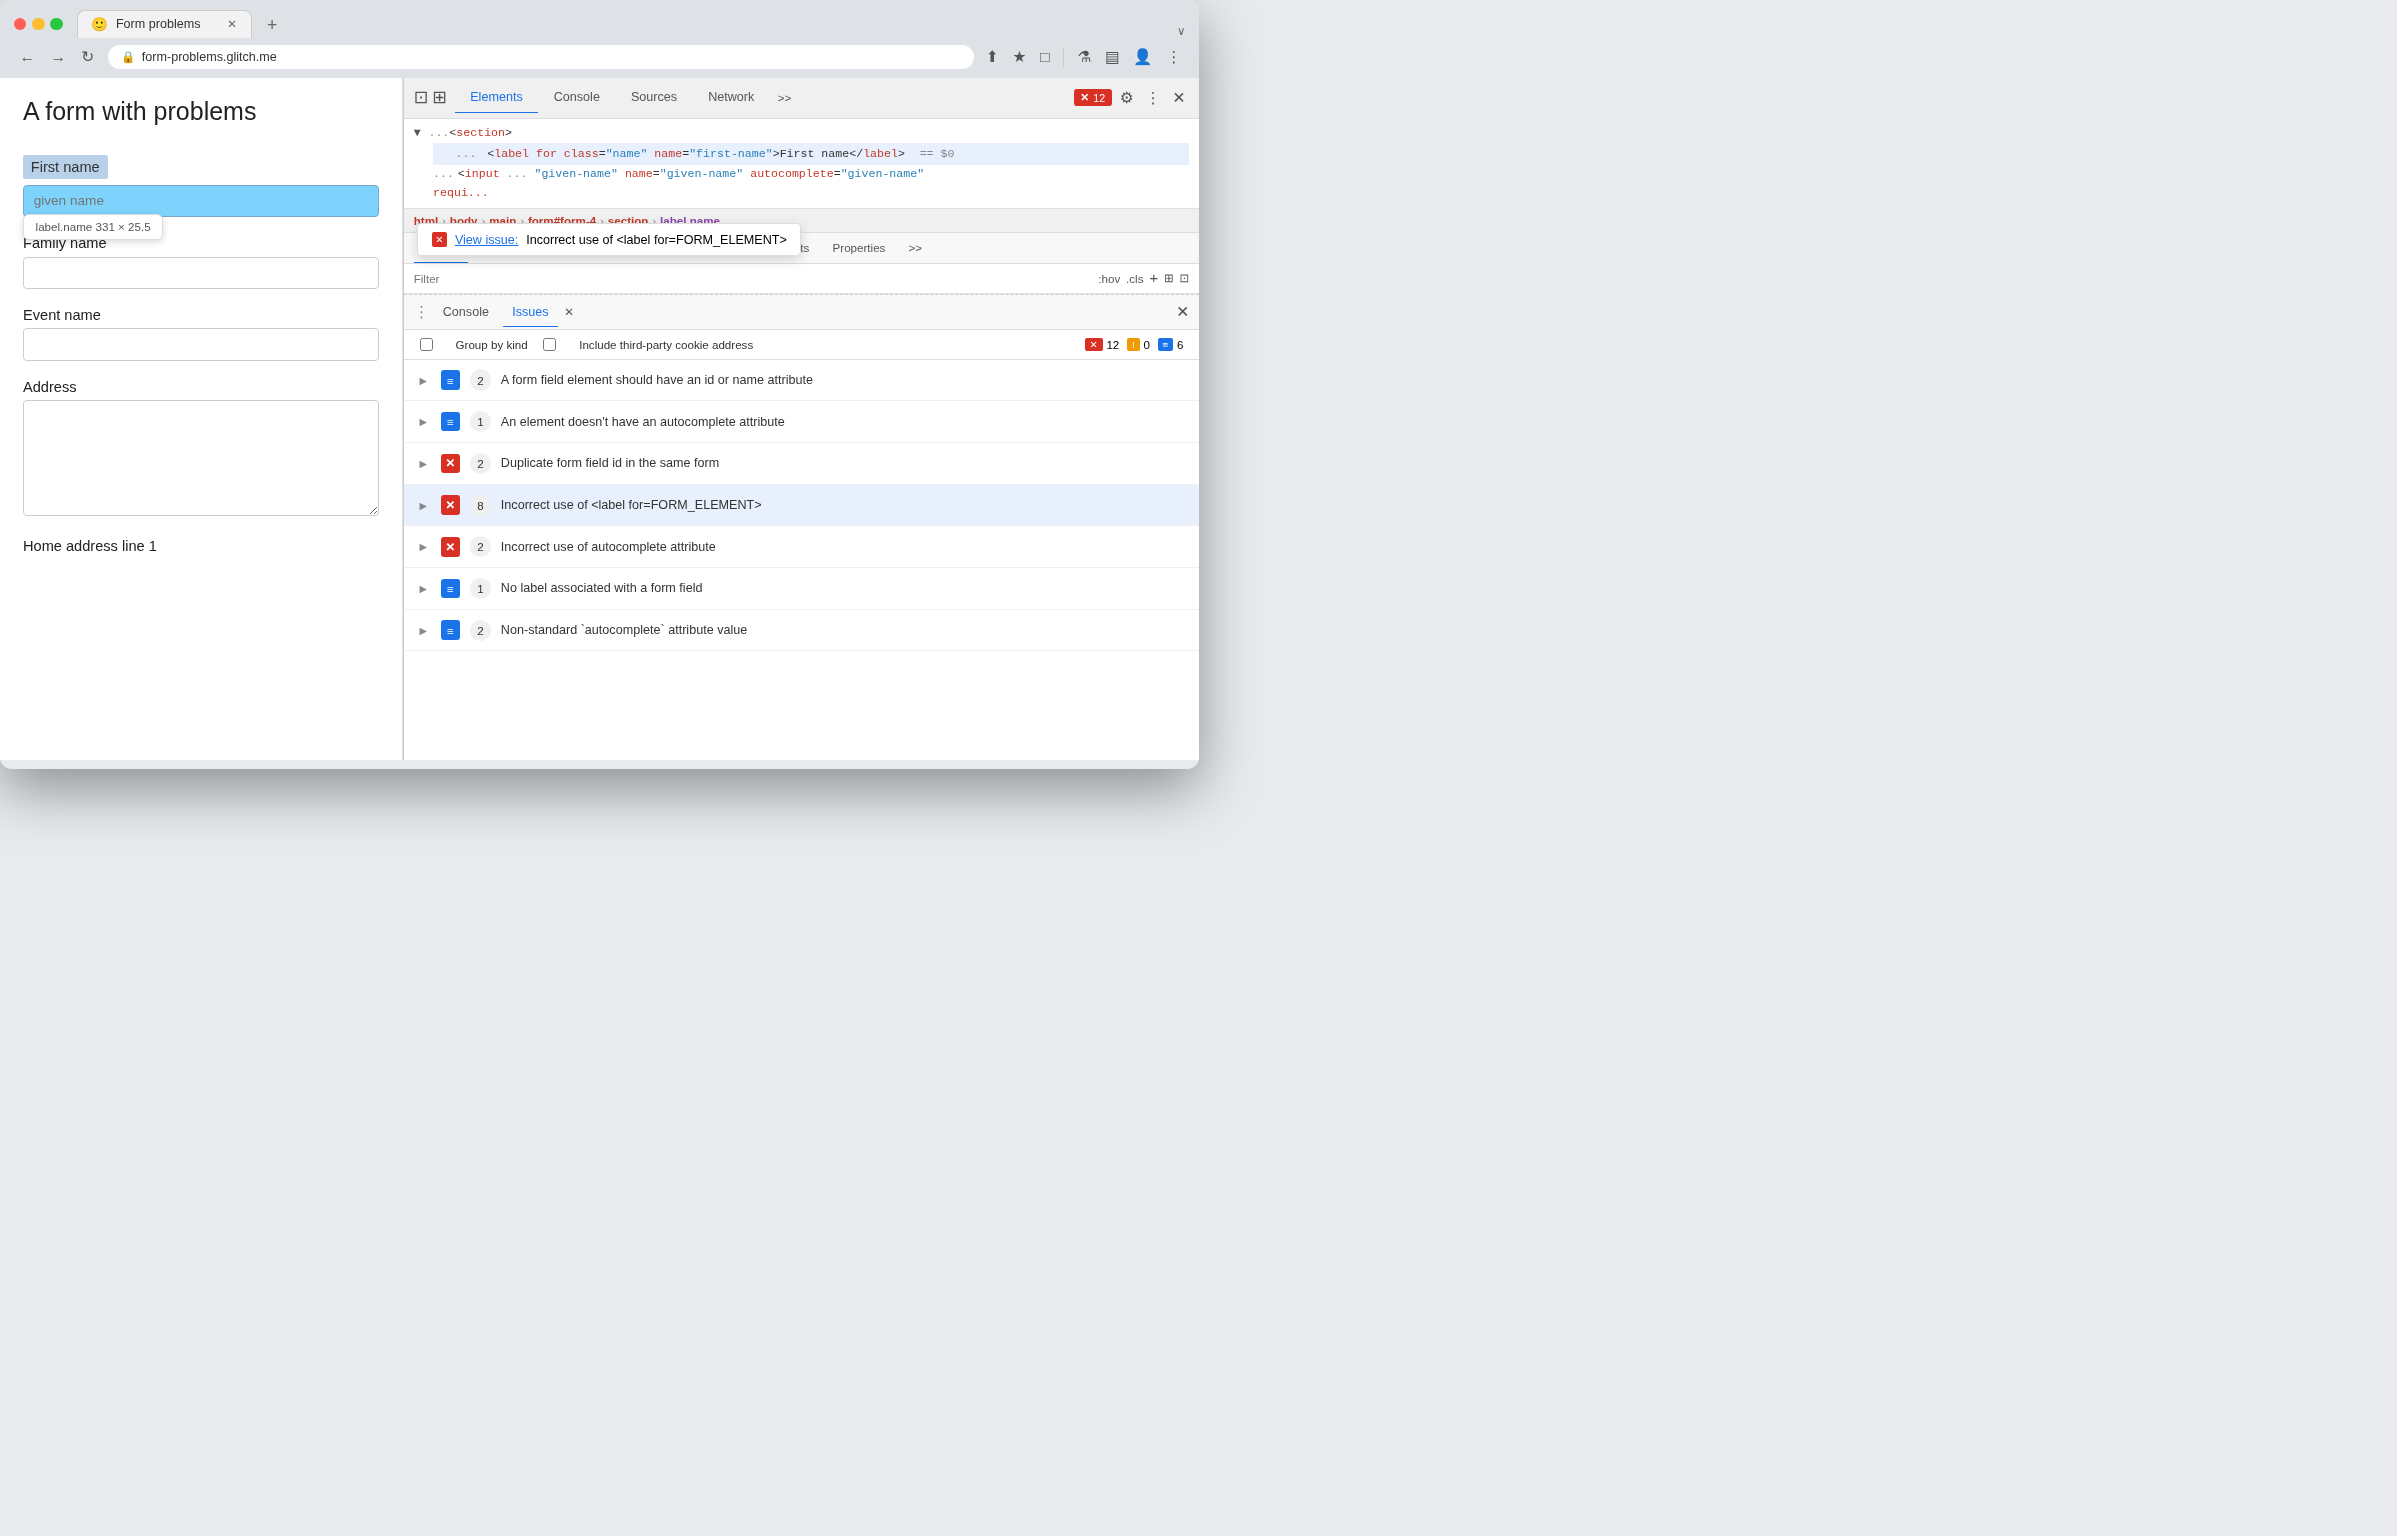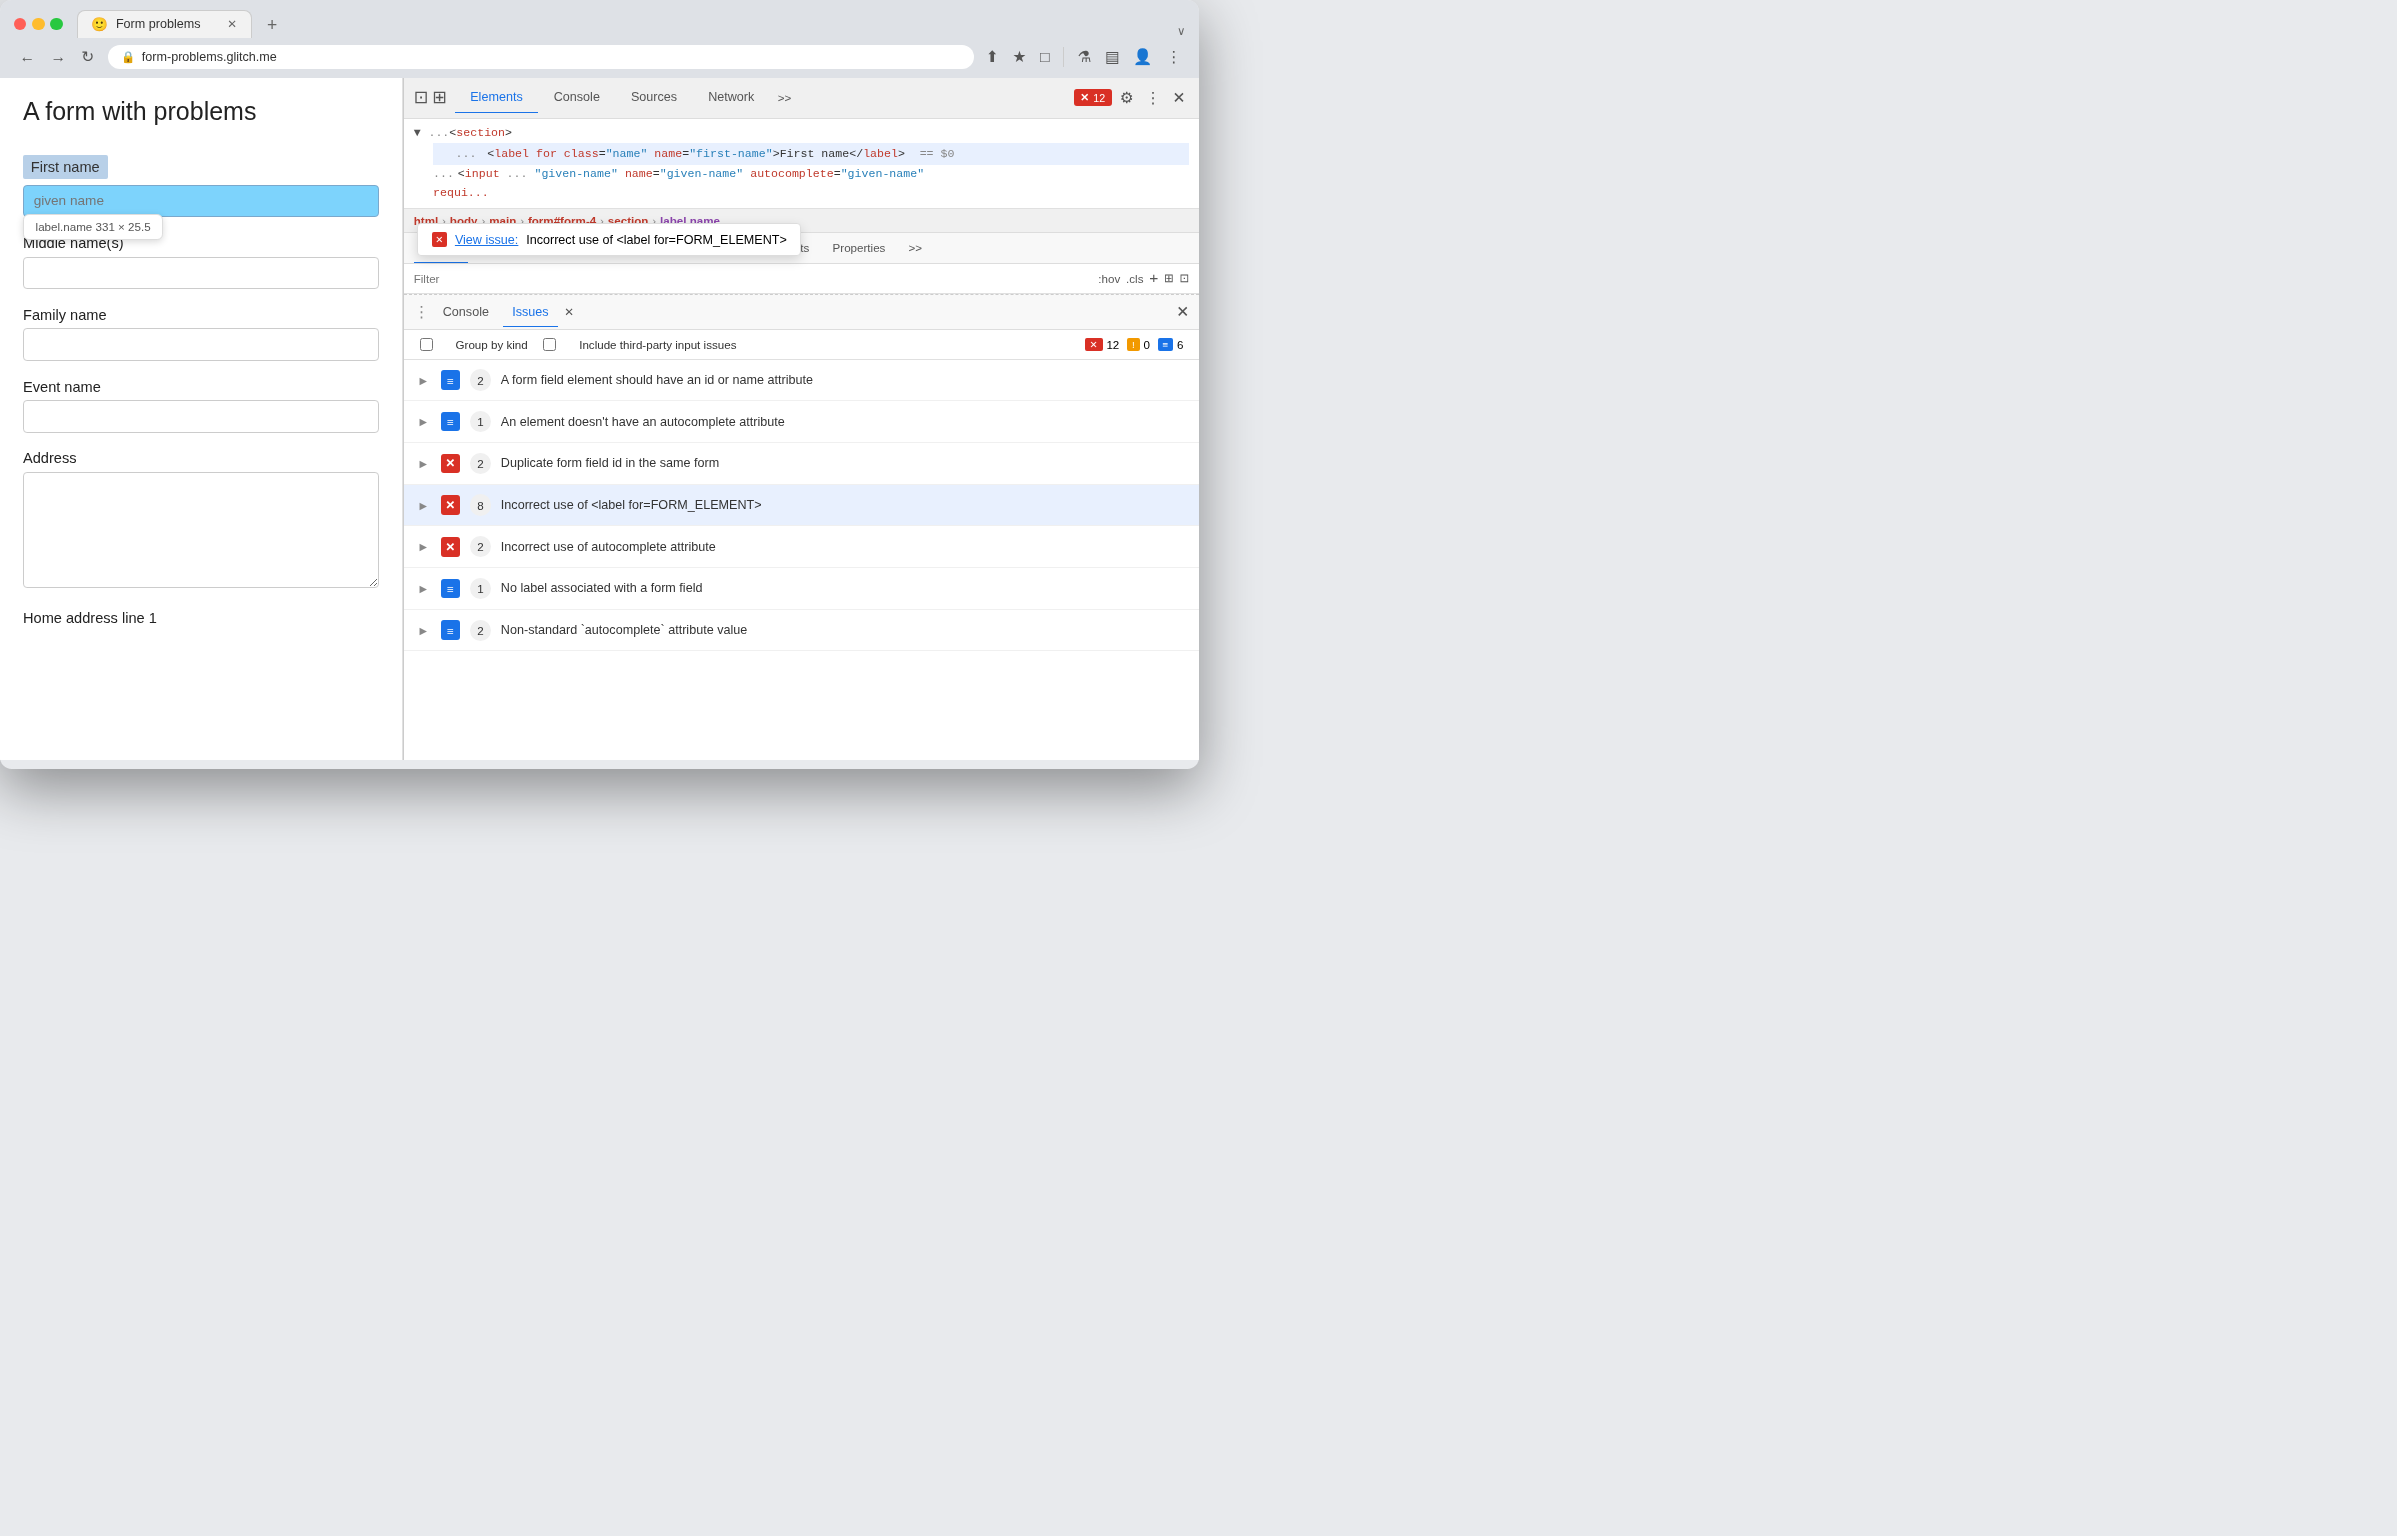--- a/index.html
+++ b/index.html
@@ -662,24 +662,20 @@
 
     <h1 class="webpage-title">A form with problems</h1>
 
     <div class="form-group" style="margin-top: 29px;">
       <label class="form-label selected-label">
         <span>First name</span>
       </label>
       <input class="form-input selected-field" type="text" placeholder="given name" style="">
     </div>
 
-    <div class="form-group">
-      <label class="form-label">Middle name(s)</label>
-      <input class="form-input" type="text" style="">
-    </div>
 
     <div class="form-group">
       <label class="form-label">Family name</label>
       <input class="form-input" type="text" style="">
     </div>
 
     <div class="form-group">
       <label class="form-label">Event name</label>
       <input class="form-input" type="text" style="">
     </div>
@@ -789,21 +785,21 @@
         <span class="issues-close">✕</span>
       </div>
 
       <div class="issues-filters">
         <label class="checkbox-group">
           <input type="checkbox" style="">
           <span>Group by kind</span>
         </label>
         <label class="checkbox-group">
           <input type="checkbox" style="">
-          <span>Include third-party input issues</span>
+          <span>Include third-party cookie address</span>
         </label>
         <div class="issue-counts">
           <div class="count-badge">
             <span class="count-icon-red">✕</span>
             <span>12</span>
           </div>
           <div class="count-badge">
             <span class="count-icon-yellow">!</span>
             <span>0</span>
           </div>

